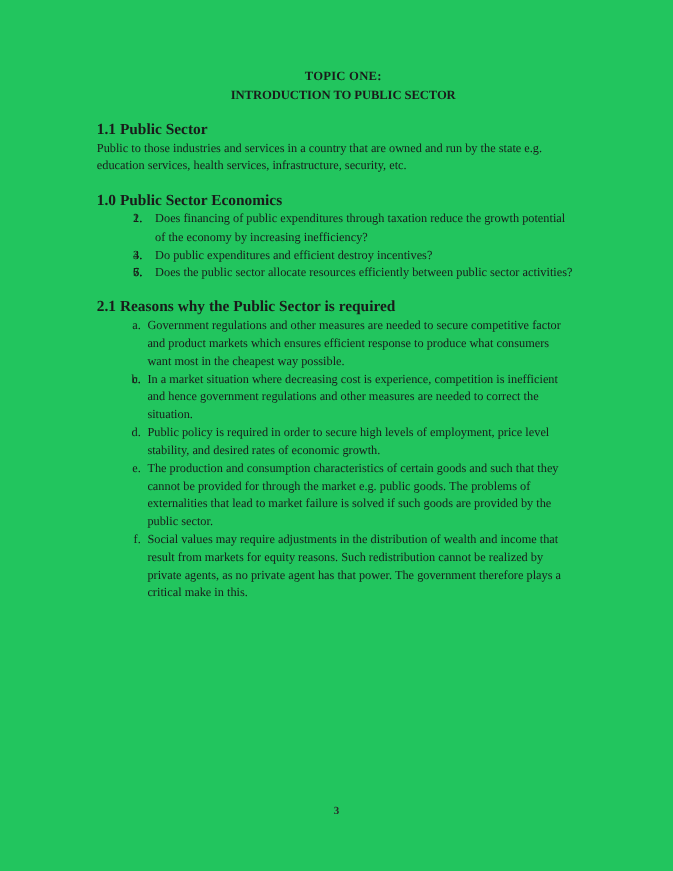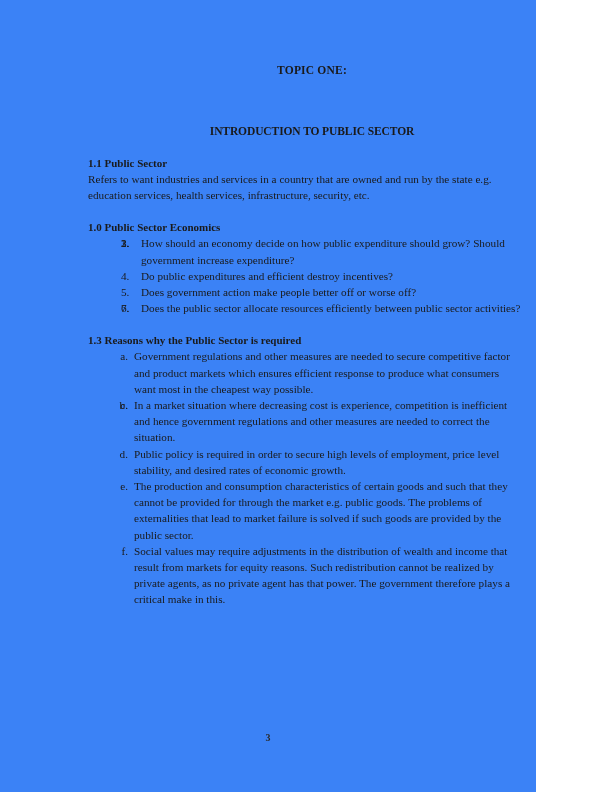--- a/index.html
+++ b/index.html
@@ -2,23 +2,23 @@
 <html><head>
 <meta charset="utf-8">
 <style>
   html, body {
     margin: 0;
     padding: 0;
     background: #ffffff;
   }
   .page {
     position: relative;
-    width: 536px;
+    width: 612px;
     height: 792px;
-    background: #3b82f6;
+    background: #22c55e;
     font-family: "Liberation Serif", "DejaVu Serif", serif;
     color: #1a1a1a;
     overflow: hidden;
     box-sizing: border-box;
   }
   .content {
     position: absolute;
     left: 88px;
     top: 62px;
     width: 434px;
@@ -26,28 +26,27 @@
   .doc-title {
     text-align: center;
     font-weight: bold;
     font-size: 11.5px;
     line-height: 16.5px;
     letter-spacing: 0.2px;
     margin-left: 14px;
   }
   .doc-title .line2 {
     letter-spacing: -0.1px;
-    margin-top: 44px;
   }
   .section {
     margin-top: 16px;
   }
   .section-heading {
     font-weight: bold;
-    font-size: 11px;
+    font-size: 14px;
     line-height: 16px;
     margin: 0 0 0 0;
   }
   .para {
     font-size: 11.2px;
     line-height: 16.2px;
     margin: 0;
     text-align: left;
   }
   ol.num-list, ol.alpha-list {
@@ -99,38 +98,38 @@
 
   <div class="content">
 
     <div class="doc-title">
       <div>TOPIC ONE:</div>
       <div class="line2">INTRODUCTION TO PUBLIC SECTOR</div>
     </div>
 
     <div class="section">
       <div class="section-heading">1.1 Public Sector</div>
-      <p class="para">Refers to want industries and services in a country that are owned and run by the state e.g. education services, health services, infrastructure, security, etc.</p>
+      <p class="para">Public to those industries and services in a country that are owned and run by the state e.g. education services, health services, infrastructure, security, etc.</p>
     </div>
 
     <div class="section">
       <div class="section-heading">1.0 Public Sector Economics</div>
       <ol class="num-list">
         <li><span class="marker">1.</span></li>
-        <li><span class="marker">2.</span></li>
-        <li><span class="marker">3.</span><span>How should an economy decide on how public expenditure should grow? Should government increase expenditure?</span></li>
+        <li><span class="marker">2.</span><span>Does financing of public expenditures through taxation reduce the growth potential of the economy by increasing inefficiency?</span></li>
+        <li><span class="marker">3.</span></li>
         <li><span class="marker">4.</span><span>Do public expenditures and efficient destroy incentives?</span></li>
-        <li><span class="marker">5.</span><span>Does government action make people better off or worse off?</span></li>
+        <li><span class="marker">5.</span></li>
         <li><span class="marker">6.</span></li>
         <li><span class="marker">7.</span><span>Does the public sector allocate resources efficiently between public sector activities?</span></li>
       </ol>
     </div>
 
     <div class="section">
-      <div class="section-heading">1.3 Reasons why the Public Sector is required</div>
+      <div class="section-heading">2.1 Reasons why the Public Sector is required</div>
       <ol class="alpha-list">
         <li><span class="marker">a.</span><span>Government regulations and other measures are needed to secure competitive factor and product markets which ensures efficient response to produce what consumers want most in the cheapest way possible.</span></li>
         <li><span class="marker">b.</span></li>
         <li><span class="marker">c.</span><span>In a market situation where decreasing cost is experience, competition is inefficient and hence government regulations and other measures are needed to correct the situation.</span></li>
         <li><span class="marker">d.</span><span>Public policy is required in order to secure high levels of employment, price level stability, and desired rates of economic growth.</span></li>
         <li><span class="marker">e.</span><span>The production and consumption characteristics of certain goods and such that they cannot be provided for through the market e.g. public goods. The problems of externalities that lead to market failure is solved if such goods are provided by the public sector.</span></li>
         <li><span class="marker">f.</span><span>Social values may require adjustments in the distribution of wealth and income that result from markets for equity reasons. Such redistribution cannot be realized by private agents, as no private agent has that power. The government therefore plays a critical make in this.</span></li>
       </ol>
     </div>
 

